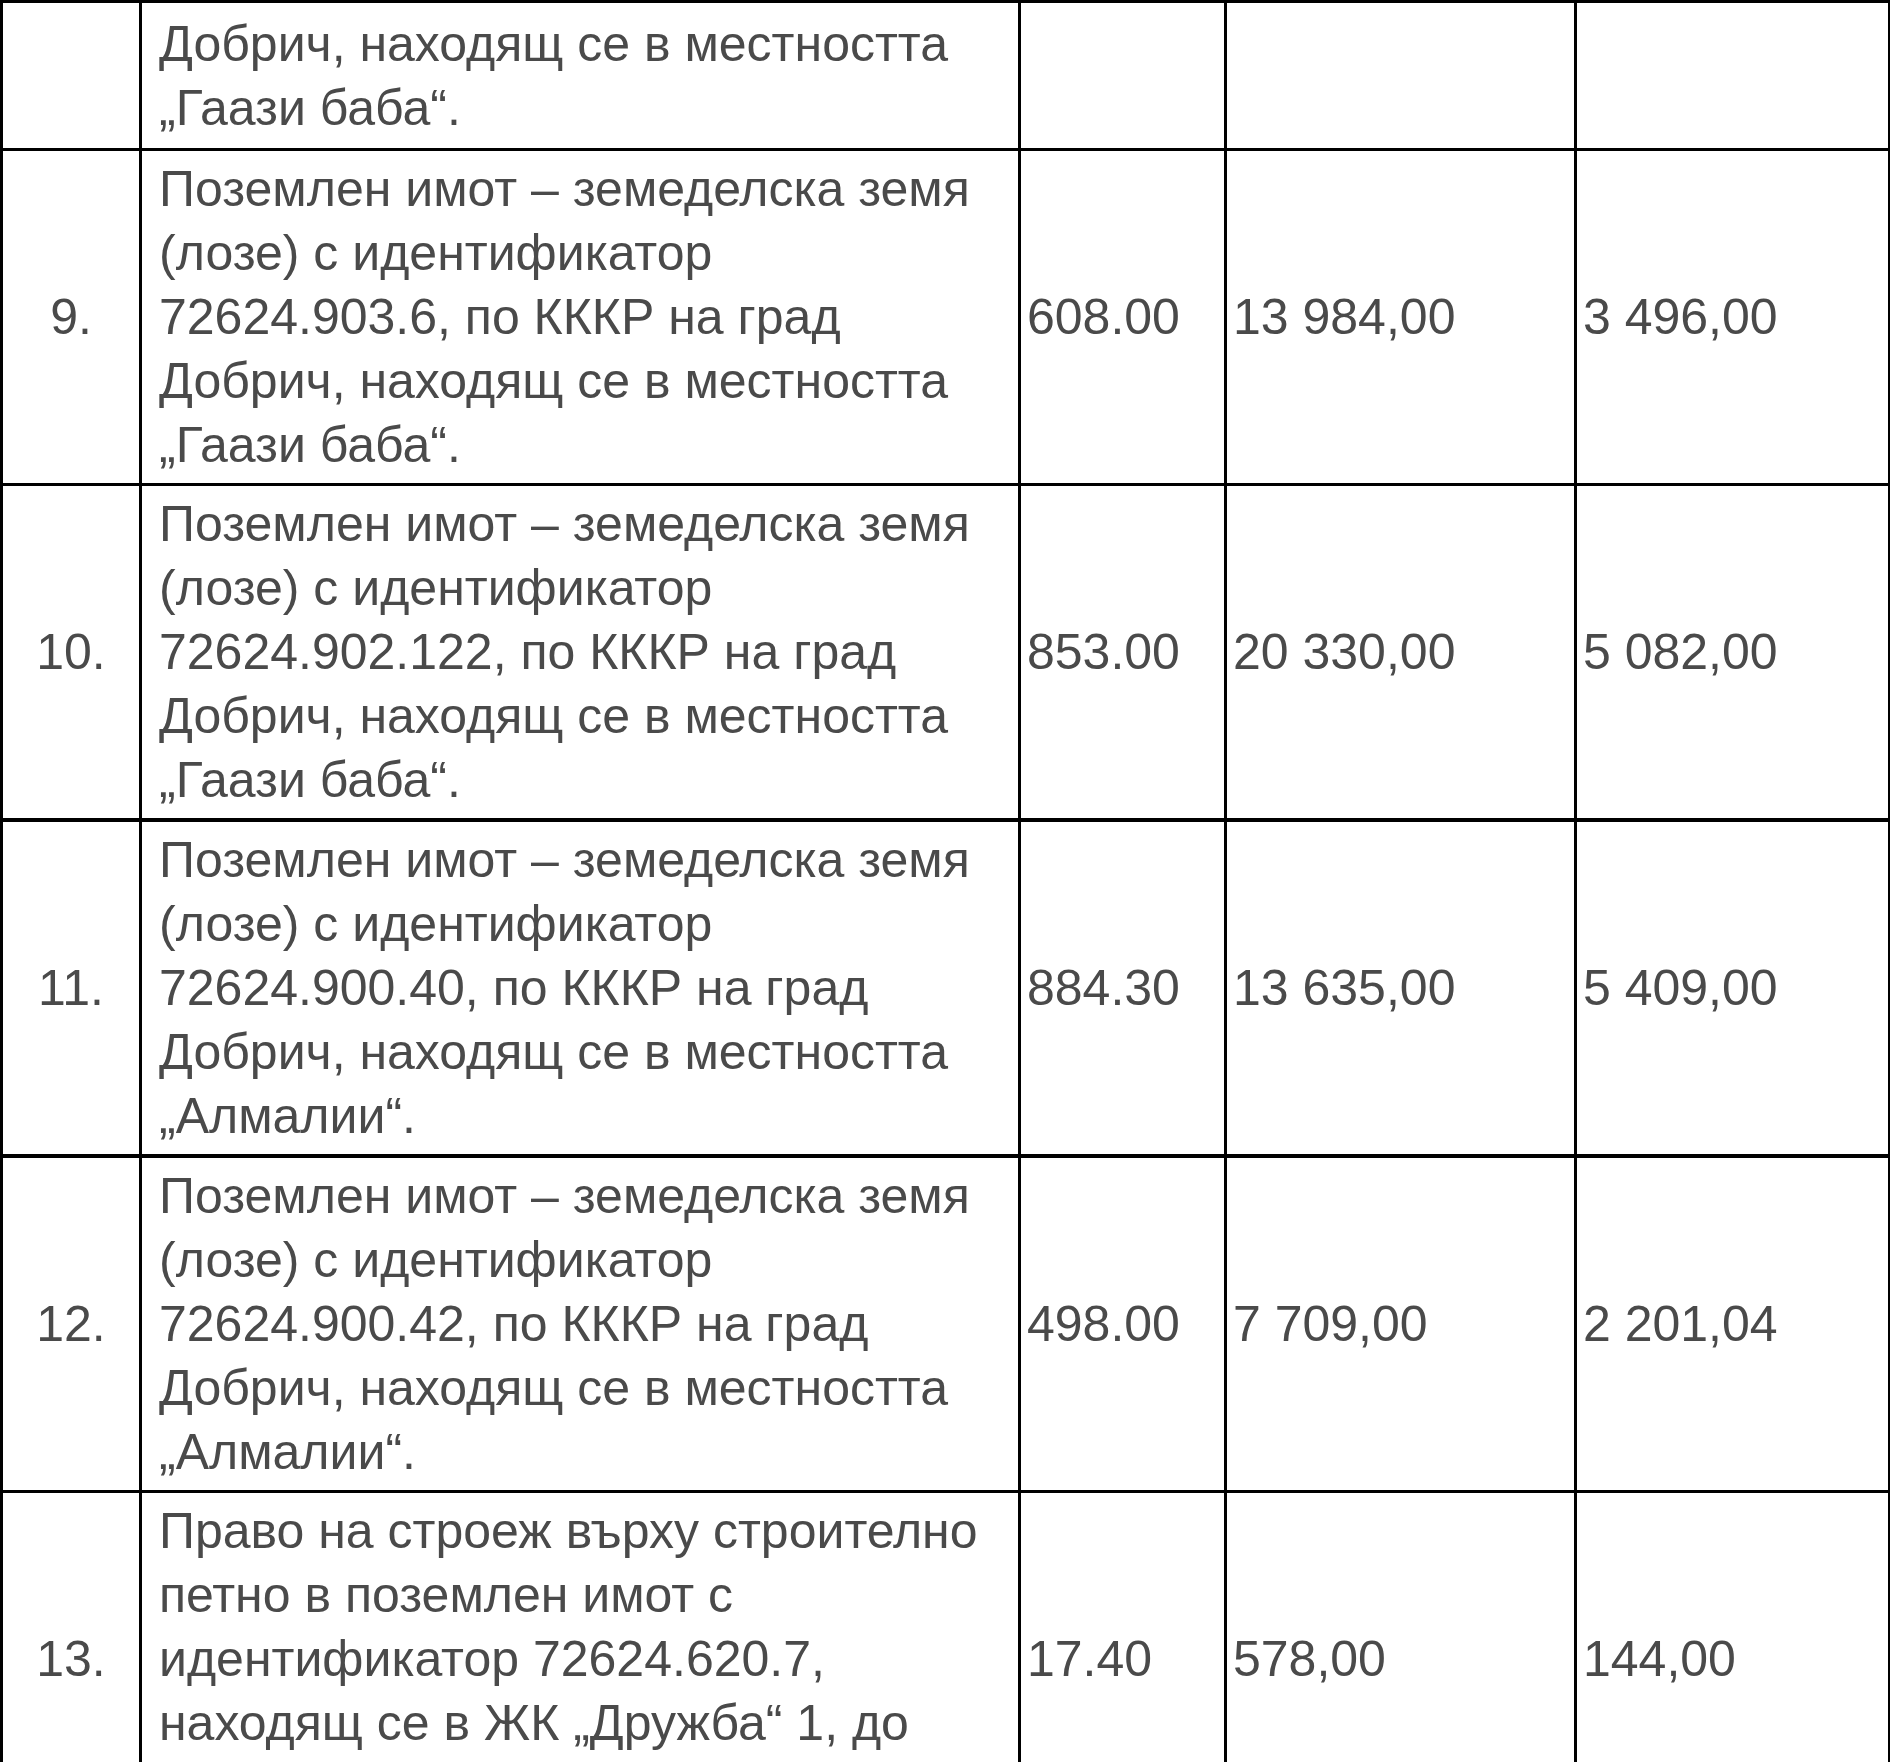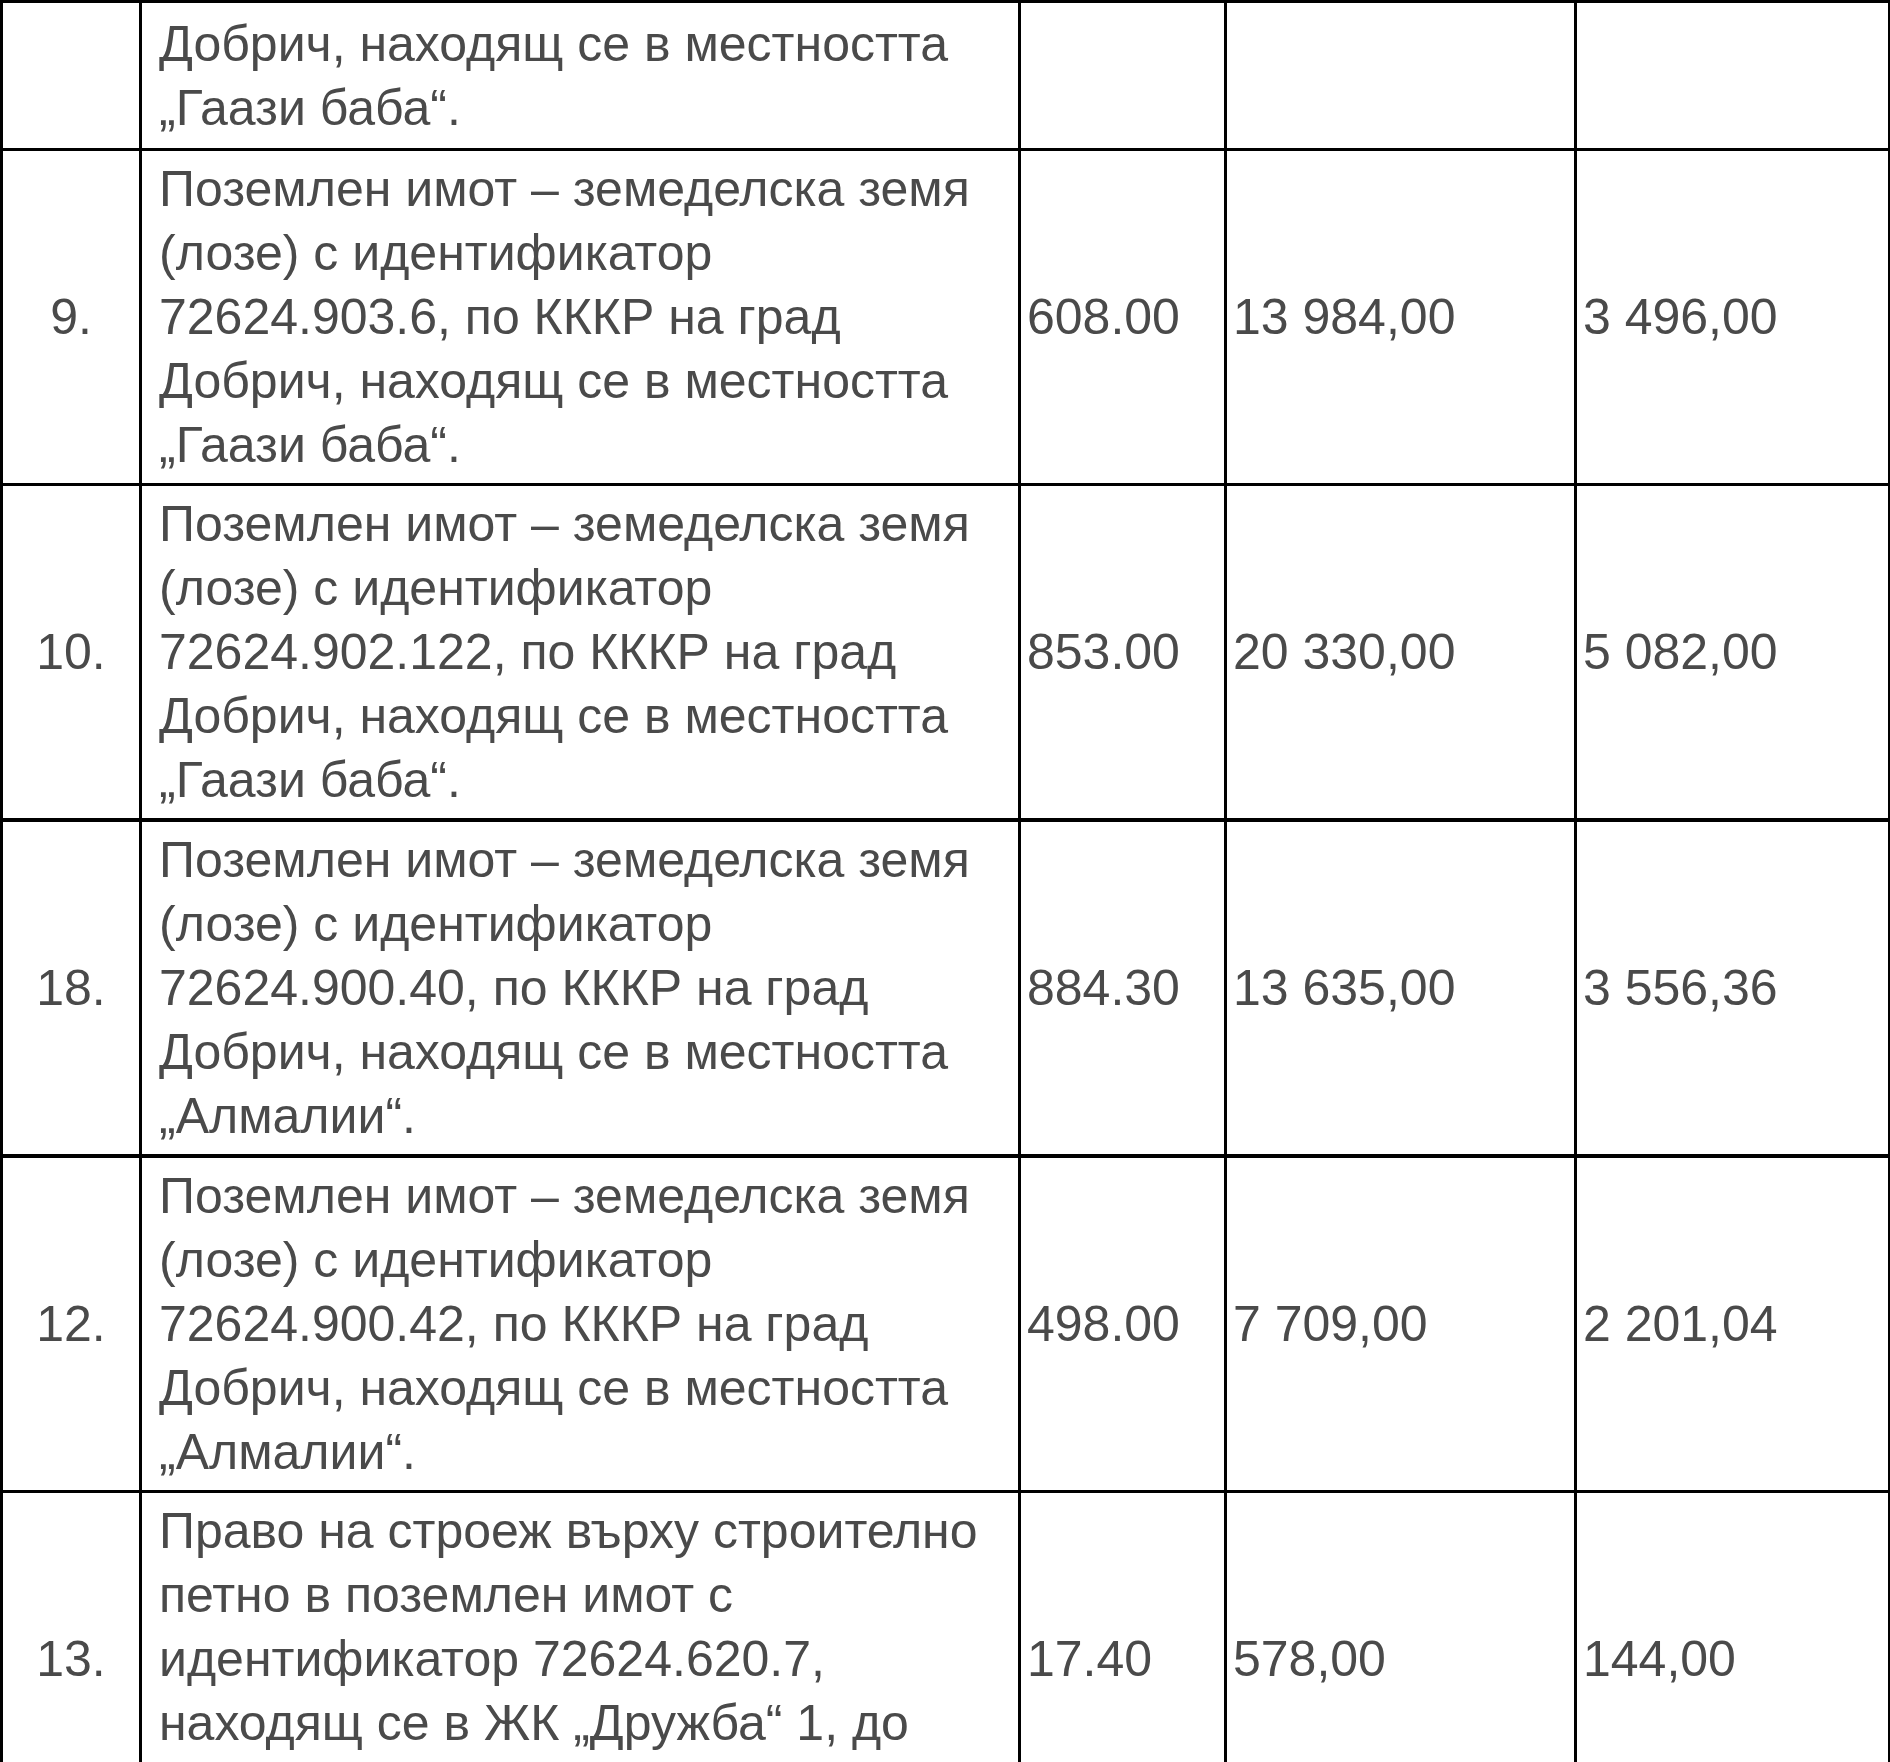--- a/index.html
+++ b/index.html
@@ -92,29 +92,29 @@
         <td class="desc">Поземлен имот – земеделска земя
 (лозе) с идентификатор
 72624.902.122, по КККР на град
 Добрич, находящ се в местността
 „Гаази баба“.</td>
         <td class="val">853.00</td>
         <td class="val">20 330,00</td>
         <td class="val">5 082,00</td>
       </tr>
       <tr class="thick" style="height:320px">
-        <td class="num">18.</td>
+        <td class="num">11.</td>
         <td class="desc">Поземлен имот – земеделска земя
 (лозе) с идентификатор
 72624.900.40, по КККР на град
 Добрич, находящ се в местността
 „Алмалии“.</td>
         <td class="val">884.30</td>
         <td class="val">13 635,00</td>
-        <td class="val">3 556,36</td>
+        <td class="val">5 409,00</td>
       </tr>
       <tr style="height:315px">
         <td class="num">12.</td>
         <td class="desc">Поземлен имот – земеделска земя
 (лозе) с идентификатор
 72624.900.42, по КККР на град
 Добрич, находящ се в местността
 „Алмалии“.</td>
         <td class="val">498.00</td>
         <td class="val">7 709,00</td>

